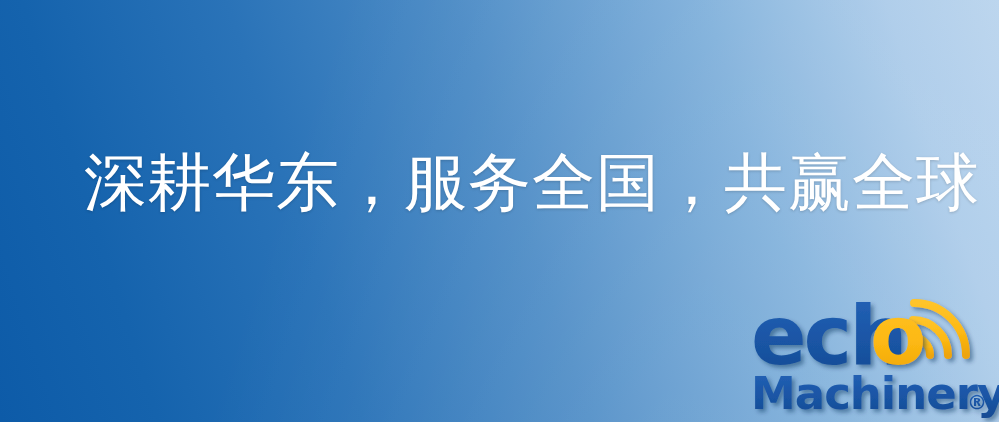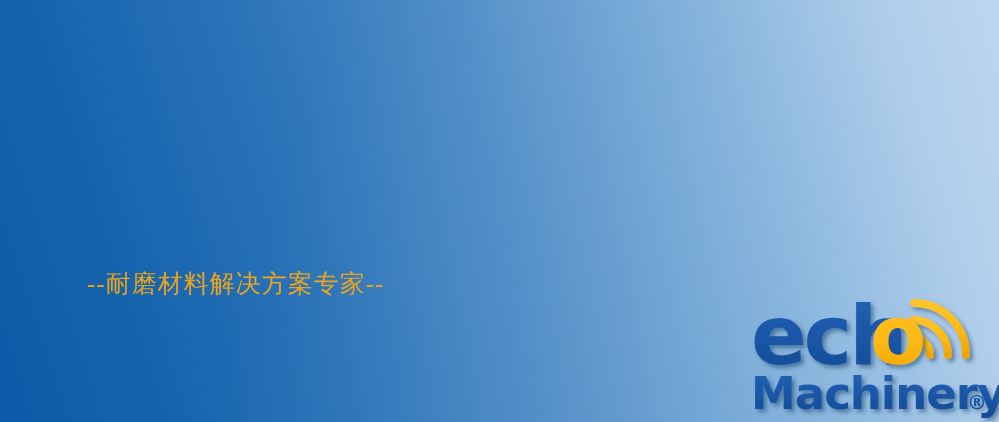--- a/index.html
+++ b/index.html
@@ -95,22 +95,22 @@
     font-family: "DejaVu Sans", "Liberation Sans", sans-serif;
     font-weight: bold;
     font-size: 20px;
   }
 </style>
 </head>
 <body>
 
 <div id="banner">
 
+  <div class="headline">深耕华东，服务全国，共赢全球</div>
 
-  <div class="subtitle">--耐磨材料解决方案专家--</div>
 
   <div class="logo">
     <svg viewBox="0 0 254 130" xmlns="http://www.w3.org/2000/svg" aria-hidden="true">
       <defs>
         <filter id="logoShadow" x="-20%" y="-20%" width="150%" height="150%">
           <feDropShadow dx="3" dy="3" stdDeviation="2.2" flood-color="#0a2c56" flood-opacity="0.45"></feDropShadow>
         </filter>
         <linearGradient id="blueShade" x1="0" y1="0" x2="0" y2="1">
           <stop offset="0%" stop-color="#2463b8"></stop>
           <stop offset="55%" stop-color="#1a55a5"></stop>

